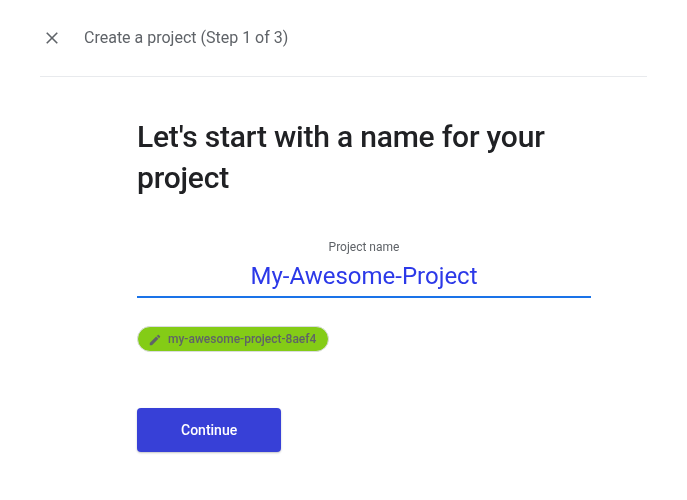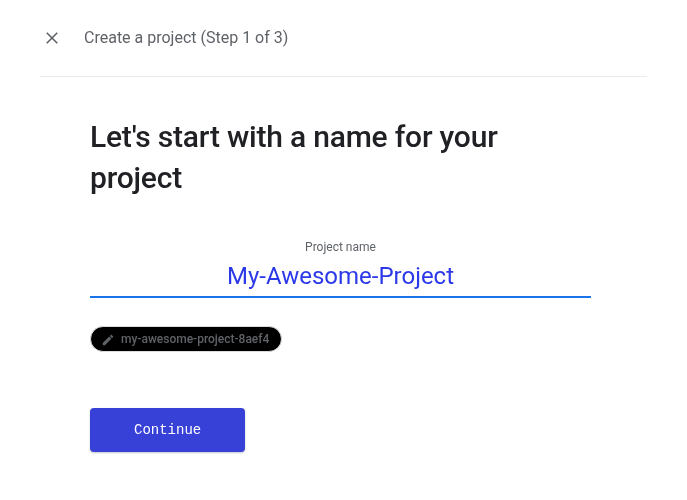--- a/index.html
+++ b/index.html
@@ -43,20 +43,21 @@
       color: #5f6368;
       font-weight: 400;
     }
     .divider {
       height: 1px;
       background: #e8eaed;
       margin: 0 40px;
     }
     .content {
       padding: 40px 96px 0 90px;
+      margin-left: 47px;
     }
     .main-heading {
       font-size: 30px;
       font-weight: 500;
       color: #202124;
       line-height: 1.35;
       margin-bottom: 42px;
       letter-spacing: -0.2px;
     }
     .field-label {
@@ -82,36 +83,35 @@
       font-family: inherit;
       text-align: center;
     }
     .chip {
       display: inline-flex;
       align-items: center;
       border: 1px solid #dadce0;
       border-radius: 16px;
       padding: 5px 12px 5px 10px;
       cursor: pointer;
-      background: #000000;
+      background: #84cc16;
     }
     .chip-icon {
       width: 14px;
       height: 14px;
       margin-right: 6px;
       color: #5f6368;
     }
     .chip-text {
       font-size: 12px;
       color: #5f6368;
       font-weight: 500;
     }
     .button-row {
       margin-top: 56px;
-      font-family: Liberation Mono, monospace;
     }
     .continue-btn {
       background: #3740d7;
       color: #ffffff;
       border: none;
       border-radius: 4px;
       padding: 14px 44px;
       font-size: 14px;
       font-weight: 500;
       cursor: pointer;

